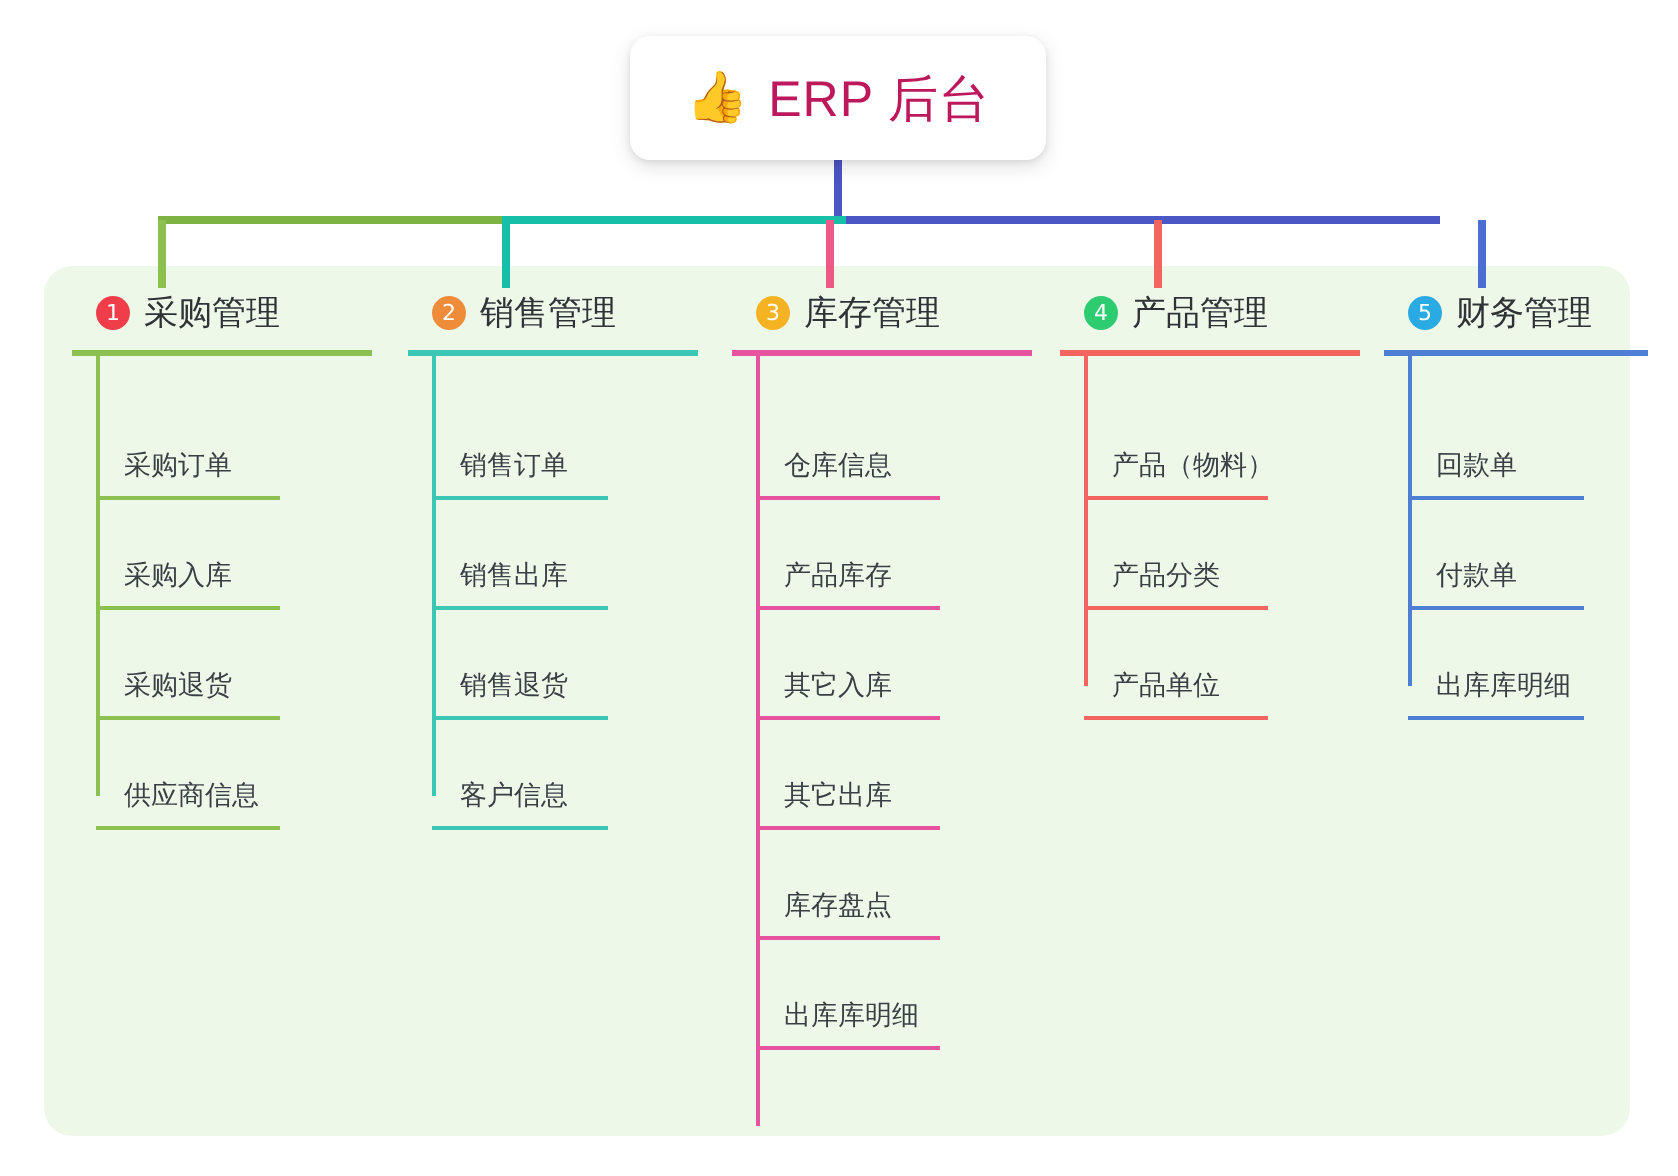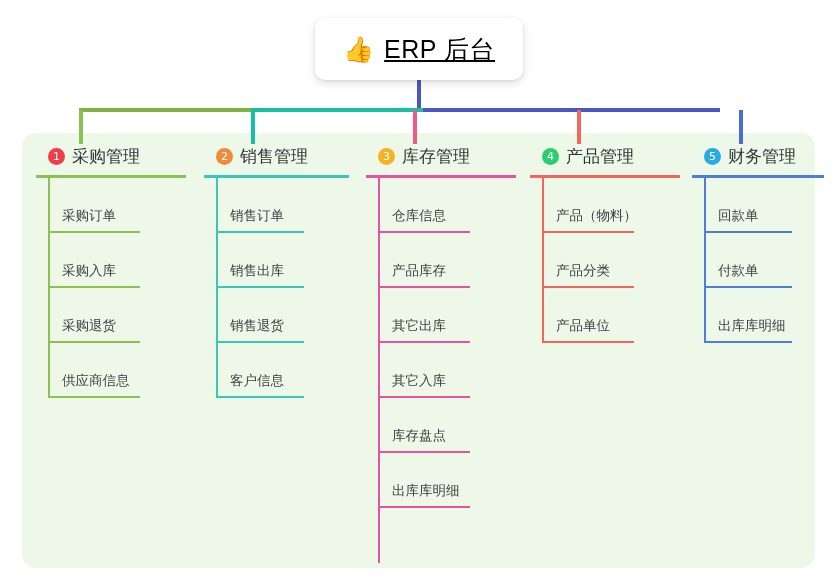--- a/index.html
+++ b/index.html
@@ -31,24 +31,23 @@
     justify-content: center;
     gap: 10px;
     z-index: 5;
   }
   #title-card .thumb {
     font-size: 25px;
     line-height: 1;
   }
   #title-card .title-text {
     font-size: 25px;
-    color: #000000;
+    color: #be185d;
     letter-spacing: 0.5px;
     white-space: nowrap;
-    text-decoration: underline;
   }
 
   
   .conn {
     position: absolute;
     z-index: 3;
   }
   .conn-v-center {
     width: 4px;
     top: 80px;
@@ -109,21 +108,21 @@
     height: 3px;
     margin-top: 6px;
   }
   .col-stem {
     position: absolute;
     left: 12px;
     width: 2px;
   }
   .items {
     position: relative;
-    padding-top: 0;
+    padding-top: 17px;
   }
   .item {
     position: relative;
     height: 55px;
     padding-left: 22px;
     box-sizing: border-box;
   }
   .item-label {
     position: absolute;
     left: 26px;
@@ -223,25 +222,25 @@
         <div class="col-stem" style="background: rgb(232, 83, 159); top: 0px; height: 385px;"></div>
         <div class="item">
           <span class="item-label">仓库信息</span>
           <div class="item-rule" style="background: rgb(232, 83, 159); width: 92px;"></div>
         </div>
         <div class="item">
           <span class="item-label">产品库存</span>
           <div class="item-rule" style="background: rgb(232, 83, 159); width: 92px;"></div>
         </div>
         <div class="item">
+          <span class="item-label">其它入库</span>
+          <div class="item-rule" style="background: rgb(232, 83, 159); width: 92px;"></div>
+        </div>
+        <div class="item">
           <span class="item-label">其它出库</span>
-          <div class="item-rule" style="background: rgb(232, 83, 159); width: 92px;"></div>
-        </div>
-        <div class="item">
-          <span class="item-label">其它入库</span>
           <div class="item-rule" style="background: rgb(232, 83, 159); width: 92px;"></div>
         </div>
         <div class="item">
           <span class="item-label">库存盘点</span>
           <div class="item-rule" style="background: rgb(232, 83, 159); width: 92px;"></div>
         </div>
         <div class="item">
           <span class="item-label">出库库明细</span>
           <div class="item-rule" style="background: rgb(232, 83, 159); width: 92px;"></div>
         </div>

